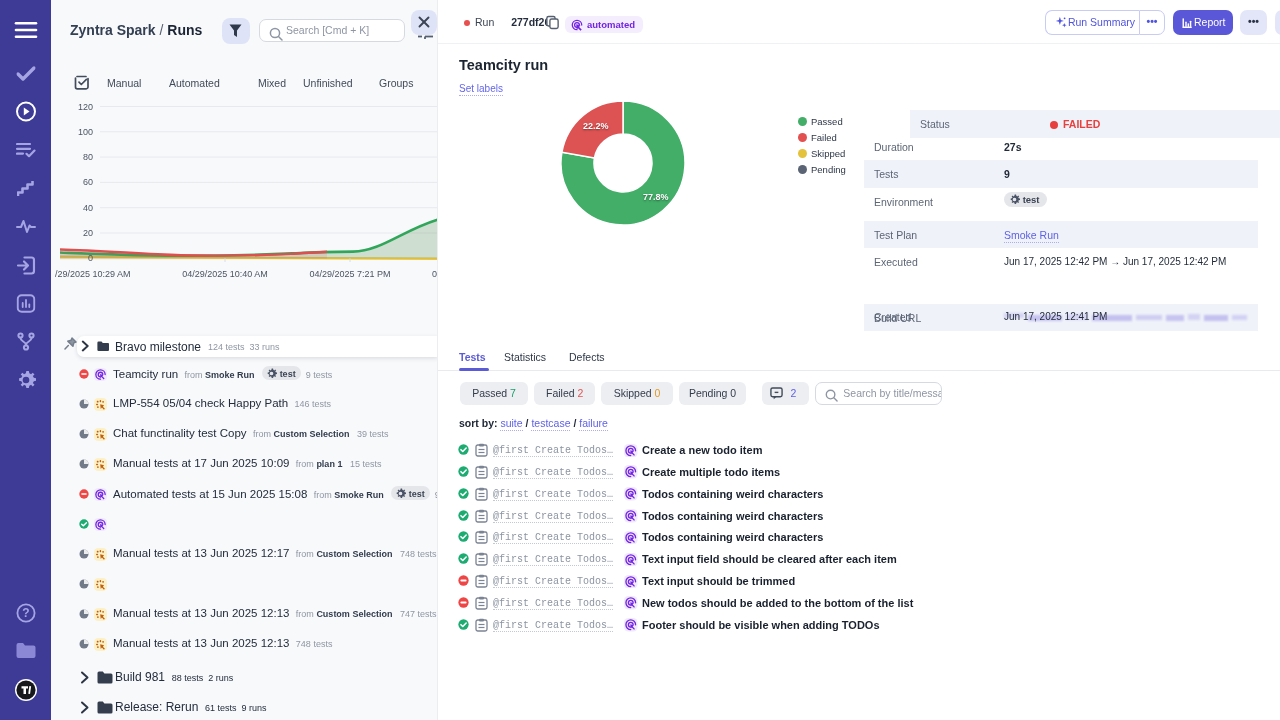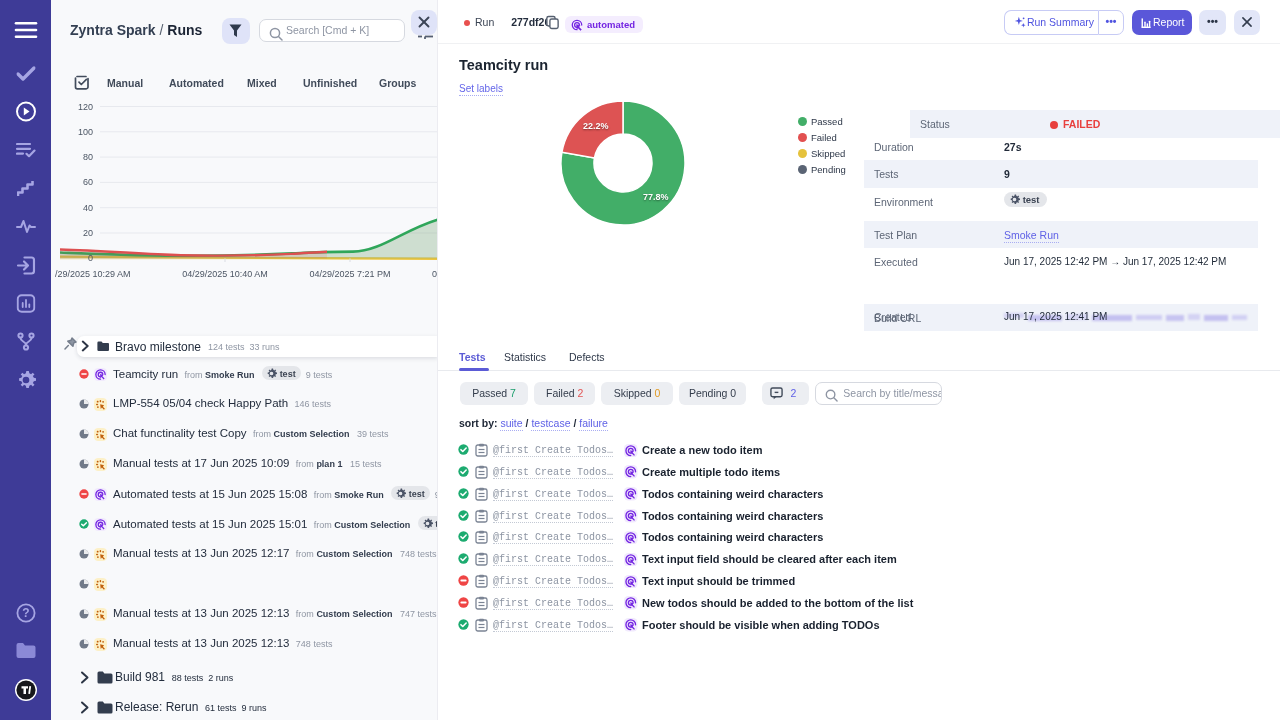--- a/index.html
+++ b/index.html
@@ -8,39 +8,39 @@
 #root { position:relative; width:1280px; height:720px; }
 
 #sidenav { position:absolute; left:0; top:0; width:51px; height:720px; background:#3e3b97; }
 #sidenav svg { position:absolute; left:50%; transform:translateX(-50%); }
 
 #leftpanel { position:absolute; left:51px; top:0; width:387px; height:720px; background:#f8f9fb; border-right:1px solid #ececf1; overflow:hidden; }
 .lp-title { position:absolute; left:19px; top:22px; font-size:14px; color:#2f3a4d; }
 .filterbtn { position:absolute; left:171px; top:18px; width:28px; height:26px; background:#dfe3f8; border-radius:8px; }
 .searchbox { position:absolute; left:208px; top:19px; width:146px; height:23px; background:#fff; border:1px solid #d6d9e0; border-radius:7px; color:#8e95a3; font-size:10.5px; line-height:21px; padding-left:26px; white-space:nowrap; overflow:hidden; }
 .xbtn { position:absolute; left:360px; top:10px; width:26px; height:25px; background:#dfe3f8; border-radius:8px; text-align:center; }
-.lp-tabs { position:absolute; left:0; top:74px; width:387px; height:20px; font-size:10.5px; color:#414b5a; font-weight:700; }
+.lp-tabs { position:absolute; left:0; top:74px; width:387px; height:20px; font-size:10.5px; color:#414b5a; font-weight:400; }
 .lp-tabs span { position:absolute; top:3px; }
 
 .runrow { position:absolute; left:0; width:387px; height:30px; }
 .runrow .st { position:absolute; left:28px; top:9px; width:10px; height:10px; }
 .runrow .typ { position:absolute; left:43px; top:8px; width:13px; height:13px; border-radius:4px; }
 .runrow .nm { position:absolute; left:62px; top:7px; font-size:11.5px; color:#232d3d; font-weight:400; white-space:nowrap; }
 .runrow .meta { font-size:9px; color:#8f96a3; font-weight:400; }
 .runrow .meta b { color:#323c4d; font-weight:700; font-size:9px; }
 .envpill { display:inline-block; background:#e4e6ea; border-radius:8px; height:14px; line-height:14px; padding:0 5px 0 4px; font-size:9px; color:#3c4453; font-weight:700; position:relative; top:-1px; }
 .folderrow { position:absolute; left:0; width:387px; height:30px; }
 .folderrow .nm { position:absolute; left:64px; top:7px; font-size:12px; color:#232d3d; font-weight:400; }
 .chev { position:absolute; left:29px; top:8px; width:9px; height:13px; }
 .foldico { position:absolute; left:46px; top:8px; }
 
 #rightpanel { position:absolute; left:438px; top:0; width:842px; height:720px; background:#fff; }
 #rp-head { position:absolute; left:0; top:0; width:842px; height:44px; border-bottom:1px solid #f0f1f3; background:#fff; }
 .badge-auto { display:inline-block; background:#f4edfe; color:#7324e2; border-radius:6px; font-size:9.5px; font-weight:700; height:17px; line-height:17px; padding:0 8px 0 22px; position:relative; }
-.btn { position:absolute; border-radius:7px; font-size:10.5px; text-align:center; }
+.btn { position:absolute; border-radius:7px; font-size:10.5px; text-align:center;margin-left:41px; }
 h1.runtitle { position:absolute; left:21px; top:57px; font-size:14.5px; font-weight:700; color:#1b2430; }
 .setlabels { position:absolute; left:21px; top:83px; font-size:10px; color:#6466e9; border-bottom:1px dotted #a9adf2; padding-bottom:1px; }
 
 .inforow { position:absolute; left:426px; width:394px; height:27.5px; }
 .inforow.alt { background:#eff2f9; }
 .inforow .lbl { position:absolute; left:10px; top:8px; font-size:10.5px; color:#5d6676; }
 .inforow .val { position:absolute; left:140px; top:8px; font-size:10.5px; color:#1f2937; white-space:nowrap; }
 
 .rp-tabs { position:absolute; left:0; top:345px; width:842px; height:26px; border-bottom:1px solid #e8eaee; }
 .rp-tabs span { position:absolute; top:6px; font-size:10.5px; }
@@ -153,21 +153,21 @@
         </g>
       </svg>
 
   <div class="lp-tabs">
     <svg style="position:absolute;left:22px;top:0" width="17" height="17" viewBox="0 0 17 17">
           <path d="M4 2.5 H13 M2.5 4 V13 A1.8 1.8 0 0 0 4.3 14.8 H13.2 A1.8 1.8 0 0 0 15 13 V4.6" stroke="#424c5c" stroke-width="1.7" fill="none" stroke-linecap="round"></path>
           <path d="M6 8.2 L8.3 10.5 L13.4 5.4" stroke="#424c5c" stroke-width="1.7" fill="none" stroke-linecap="round" stroke-linejoin="round"></path>
         </svg>
     <span style="left:56px;">Manual</span>
     <span style="left:118px;">Automated</span>
-    <span style="left:196px;">Mixed</span>
+    <span style="left:207px;">Mixed</span>
     <span style="left:252px;">Unfinished</span>
     <span style="left:328px;">Groups</span>
   </div>
 
   <svg class="abs" style="left:0;top:96px" width="387" height="190" viewBox="0 0 387 190">
     <g stroke="#e7e9ee" stroke-width="1">
       <line x1="49" y1="10.5" x2="387" y2="10.5"></line>
       <line x1="49" y1="35.8" x2="387" y2="35.8"></line>
       <line x1="49" y1="61.1" x2="387" y2="61.1"></line>
       <line x1="49" y1="86.4" x2="387" y2="86.4"></line>
@@ -315,24 +315,20 @@
             <path d="M3.2 6.2 L5.2 8.2 L8.9 4.4" stroke="#fff" stroke-width="1.7" fill="none" stroke-linecap="round" stroke-linejoin="round"></path>
           </svg>
       <svg class="typ" viewBox="0 0 16 16">
             <rect width="16" height="16" rx="4" fill="#f1eafd"></rect>
             <g stroke="#7324e2" stroke-width="1.6" fill="none" stroke-linecap="round">
               <path d="M13.7 8 A5.7 5.7 0 1 0 8 13.7"></path>
               <path d="M10.8 8 A2.8 2.8 0 1 0 8 10.8"></path>
             </g>
             <path d="M7.4 7.4 L11.6 8.6 L10.3 10.2 L13 13 L11.9 14 L9.2 11.2 L8 12.5 Z" fill="#7324e2"></path>
           </svg>
-      <div class="nm">Automated tests at 15 Jun 2025 15:01&nbsp; <span class="meta">from <b>Custom Selection</b>&nbsp;&nbsp; <span class="envpill"><svg style="position:relative;top:2px" width="11" height="11" viewBox="0 0 24 24">
-                  <path fill="#4a5366" d="M12 8a4 4 0 1 0 0 8 4 4 0 0 0 0-8zm9.4 5.6l-1.2 2.1 2 2-2.1 2.1-2-2-2.1 1.2-.6 2.7h-3l-.6-2.7-2.1-1.2-2 2-2.1-2.1 2-2-1.2-2.1-2.7-.6v-3l2.7-.6 1.2-2.1-2-2 2.1-2.1 2 2 2.1-1.2.6-2.7h3l.6 2.7 2.1 1.2 2-2 2.1 2.1-2 2 1.2 2.1 2.7.6v3l-2.7.6z"></path>
-                  <circle cx="12" cy="12" r="3" fill="#e4e6ea"></circle>
-                </svg> t</span></span></div>
     </div>
     <div class="runrow" style="top:540px;">
       <svg class="st" viewBox="0 0 12 12">
             <circle cx="6" cy="6" r="5.4" fill="#717a89"></circle>
             <path d="M6 6 L6 0.6 A5.4 5.4 0 0 1 11.4 6 Z" fill="#fff" fill-opacity="0.85"></path>
           </svg>
       <svg class="typ" viewBox="0 0 16 16">
             <rect width="16" height="16" rx="4" fill="#fcf0c8"></rect>
             <g fill="#c2610c">
               <path d="M7.6 7.6 L12.4 9 L10.9 10.7 L13.4 13.2 L12.2 14.4 L9.7 11.8 L8.3 13.4 Z"></path>

